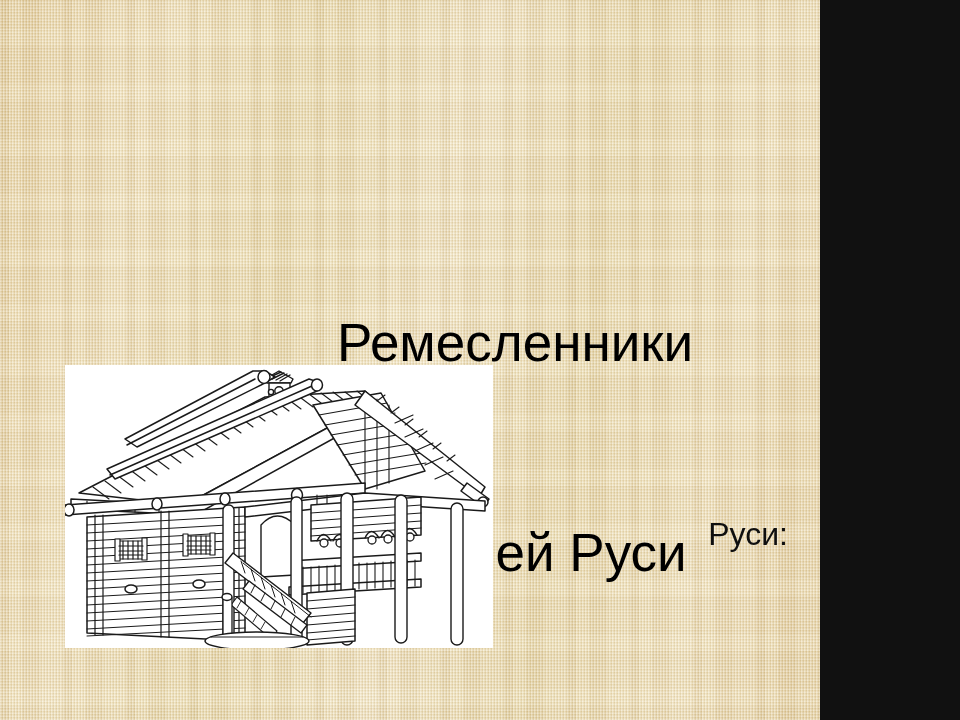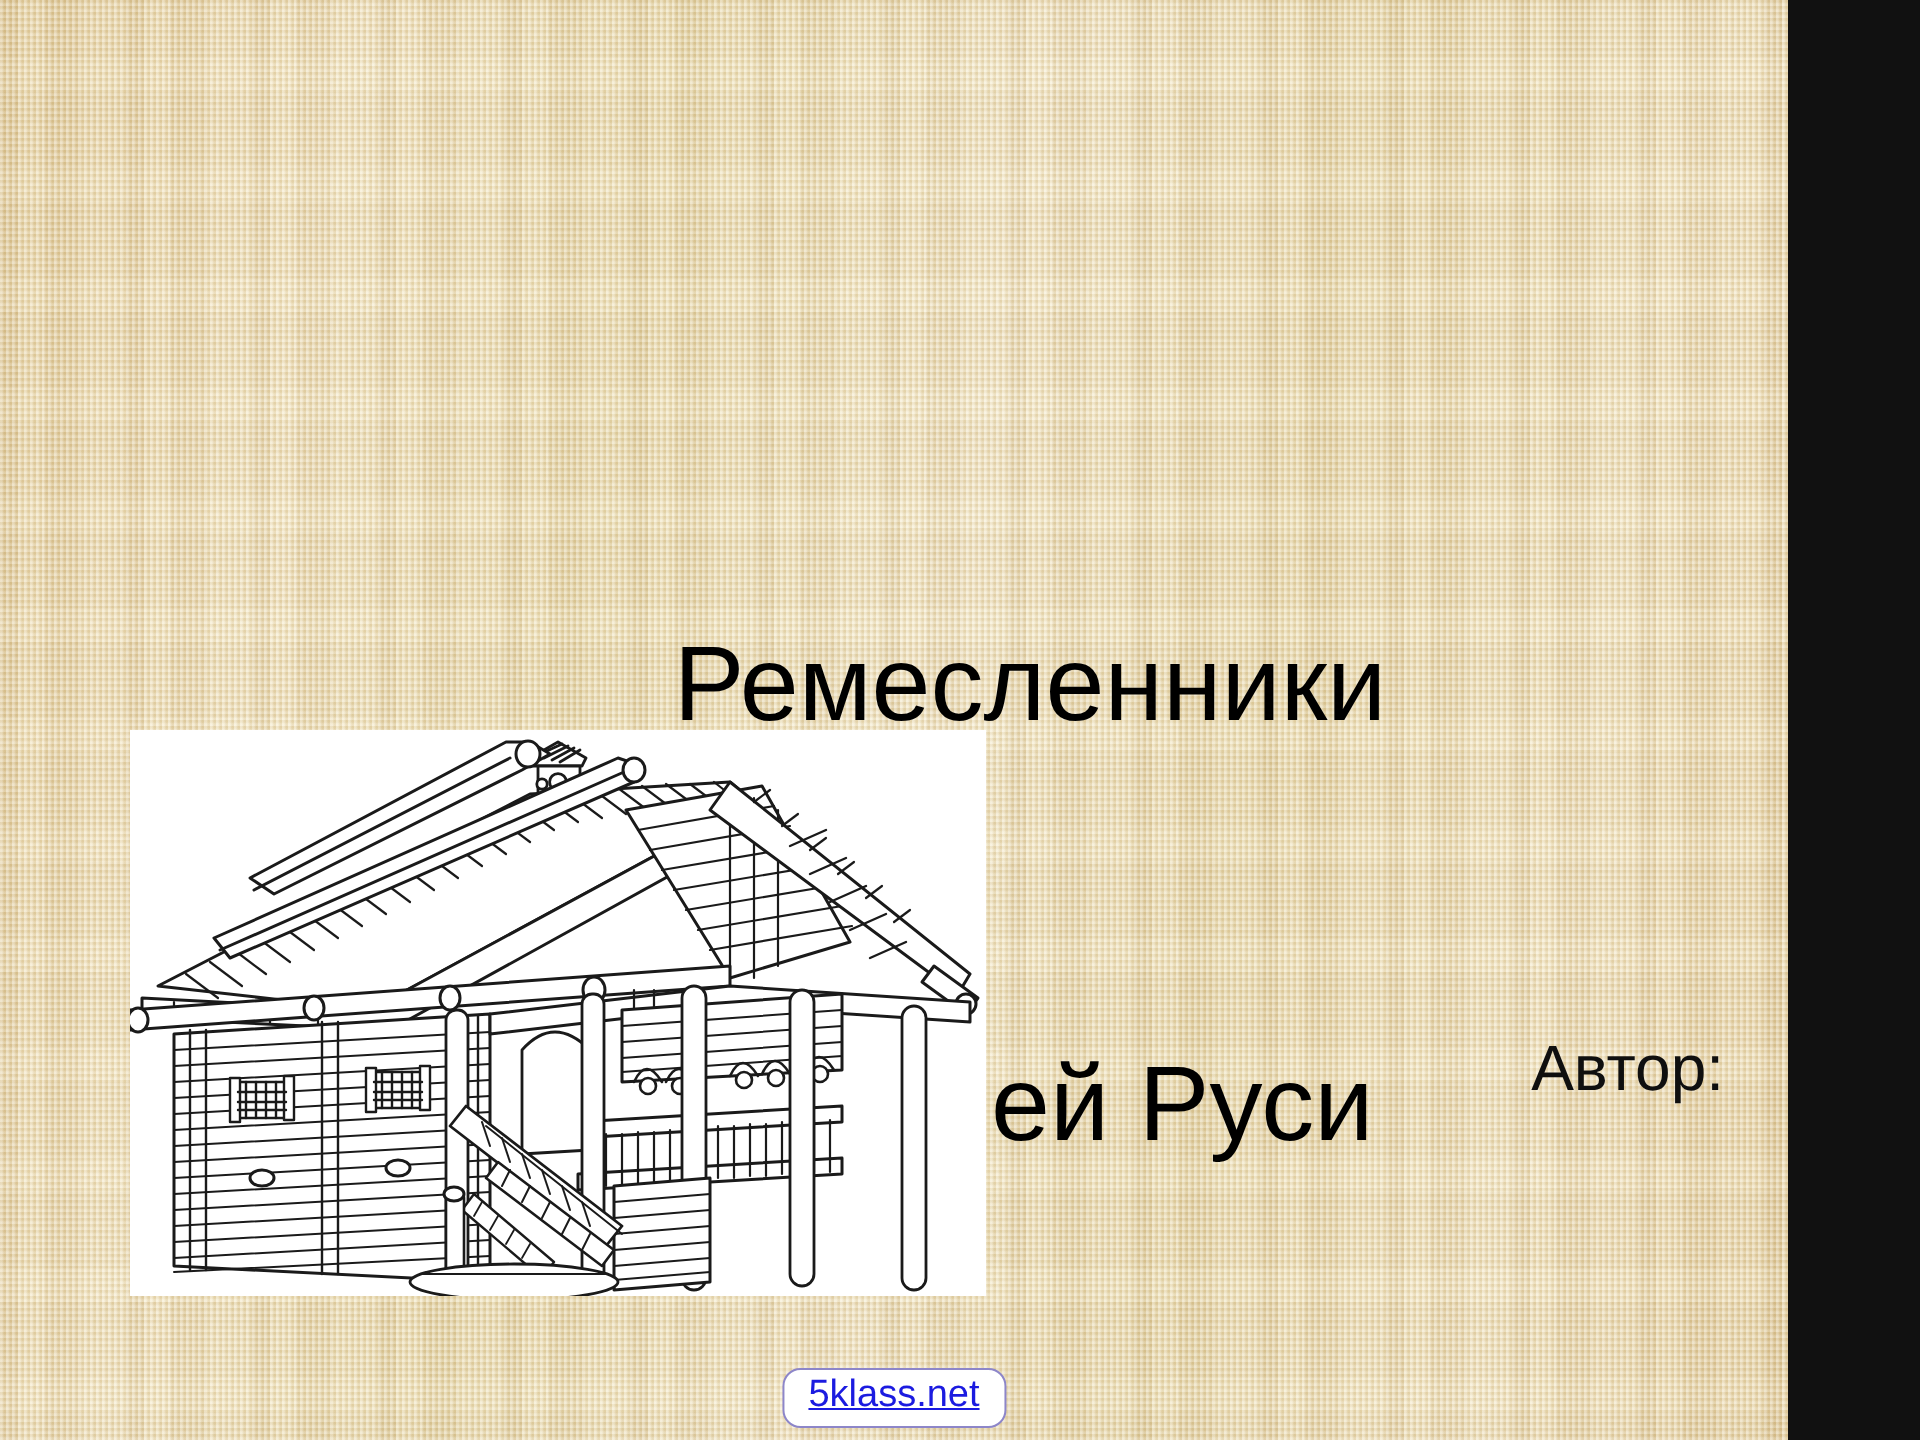--- a/index.html
+++ b/index.html
@@ -2,21 +2,21 @@
 <html><head>
 <meta charset="utf-8">
 <style>
   html, body {
     margin: 0;
     padding: 0;
     background: #111;
   }
   #slide {
     position: relative;
-    width: 894px;
+    width: 820px;
     height: 720px;
     overflow: hidden;
     font-family: "Liberation Sans", sans-serif;
     background-color: #e8d6a5;
     background-image:
       repeating-linear-gradient(90deg,
         rgba(255,255,255,0.30) 0px,
         rgba(255,255,255,0.30) 1px,
         rgba(188,158,104,0.16) 2px,
         rgba(188,158,104,0.16) 3px),
@@ -345,22 +345,19 @@
         <ellipse cx="162" cy="232" rx="5" ry="3.5" fill="#ffffff"></ellipse>
 
         <ellipse cx="192" cy="276" rx="52" ry="9" fill="#ffffff" stroke-width="1.4"></ellipse>
         <path d="M146 272 L238 272" stroke-width="1.0"></path>
 
       </g>
     </svg>
   </div>
 
   <div class="author-block">
-    <span class="author-line">Автор:</span>
+    <span class="author-line">Руси:</span>
     
     
   </div>
 
-  <div class="footer-link">
-    <span class="url">5klass.net</span>
-  </div>
 
 </div>
 
 </body></html>

